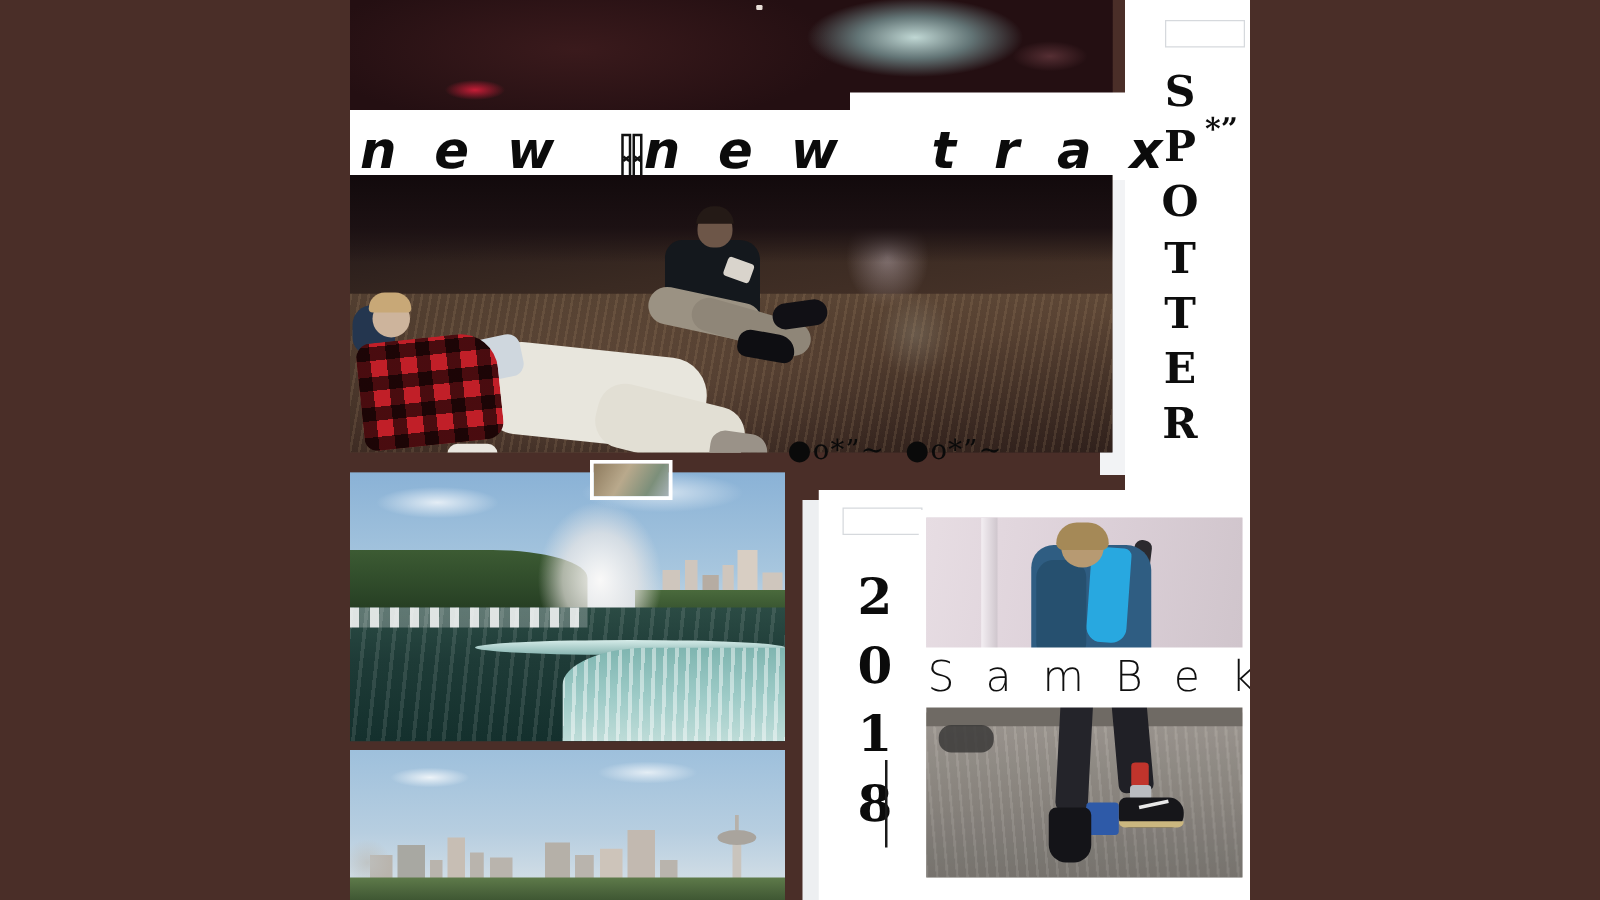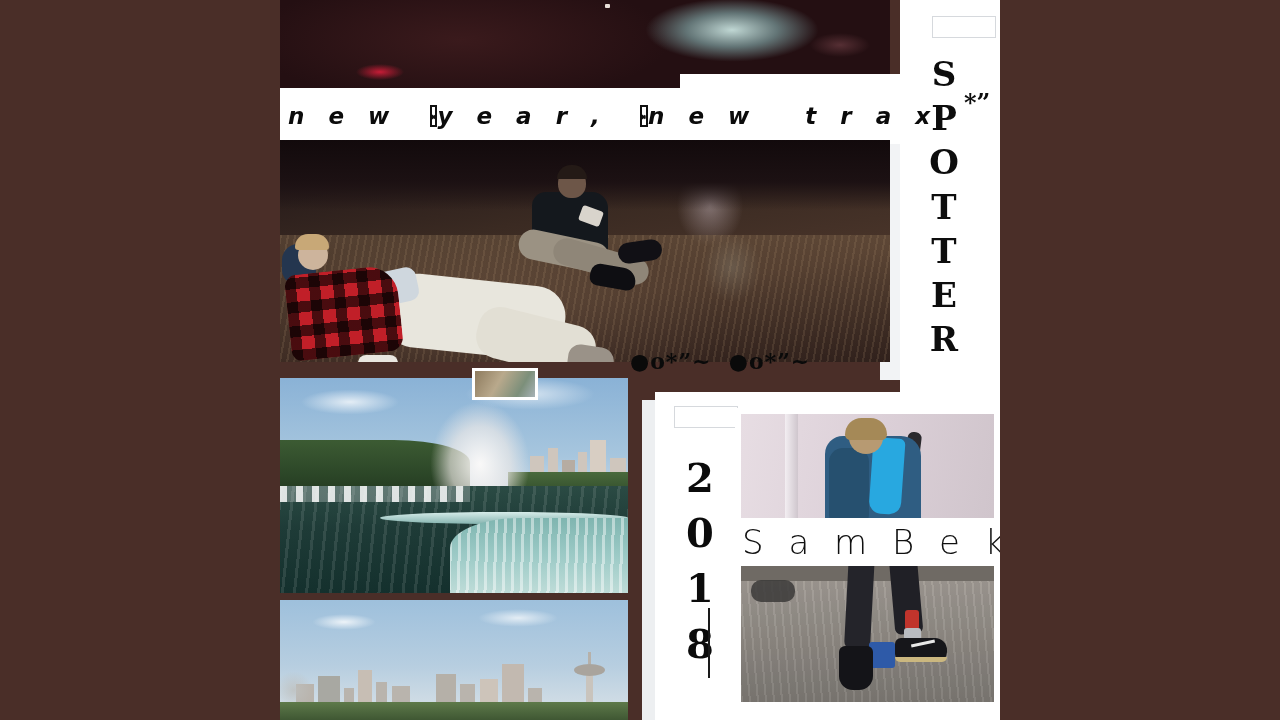--- a/index.html
+++ b/index.html
@@ -166,23 +166,23 @@
 
   
   #right-panel{left:375px;top:392px;width:345px;height:328px;background:#ffffff;}
   #right-panel-edge{left:362px;top:400px;width:16px;height:320px;background:#edeff1;}
 
   
   #title-band{left:0px;top:88px;width:640px;height:56px;background:#ffffff;}
   #title-band2{left:400px;top:74px;width:240px;height:20px;background:#ffffff;}
   #title-text{
     position:absolute;left:8px;top:88px;width:650px;height:56px;
-    display:flex;align-items:center;
+    display:flex;align-items:flex-end;
     font-family:"DejaVu Sans", sans-serif;
-    font-style:italic;font-weight:700;font-size:23px;letter-spacing:8px;
+    font-style:italic;font-weight:700;font-size:41px;letter-spacing:8px;
     color:#0b0b0b;white-space:pre;
   }
 
   #spotter-text{
     position:absolute;left:636px;top:52px;width:56px;
     font-family:"DejaVu Serif", serif;font-weight:700;font-size:34px;
     color:#0d0d0d;line-height:1.30;text-align:center;letter-spacing:0;
   }
   #spotter-text span{display:block;}
   #spotter-mark{
@@ -190,21 +190,21 @@
     font-family:"DejaVu Serif", serif;font-weight:700;font-size:24px;color:#0d0d0d;
   }
 
   #deco-left{
     position:absolute;left:10px;top:348px;
     font-family:"DejaVu Serif", serif;font-weight:700;font-size:22px;color:#0a0a0a;
     letter-spacing:1px;white-space:pre;
   }
   #deco-right{
     position:absolute;left:350px;top:348px;
-    font-family:"DejaVu Serif", serif;font-weight:700;font-size:22px;color:#0a0a0a;
+    font-family:"DejaVu Serif", serif;font-weight:400;font-size:22px;color:#0a0a0a;
     letter-spacing:1px;white-space:pre;
   }
 
   #year-text{
     position:absolute;left:392px;top:450px;width:56px;
     font-family:"DejaVu Serif", serif;font-weight:700;font-size:40px;color:#0b0b0b;
     line-height:1.38;text-align:center;
   }
   #year-text span{display:block;}
   #year-rule{position:absolute;left:428px;top:608px;width:2px;height:70px;background:#1a1a1a;}
@@ -237,21 +237,21 @@
     <div class="layer paper" id="spotter-panel"></div>
     <div class="layer outline-box" style="left:652px;top:16px;width:62px;height:20px;"></div>
 
     <div class="photo" id="photo-dark">
       <div class="spark"></div>
     </div>
     <div class="photo" id="photo-dark2"></div>
 
     <div class="layer paper" id="title-band2"></div>
     <div class="layer paper" id="title-band"></div>
-    <div id="title-text"><span>n e w  </span><i class="tofu"></i><span>y e a r ,  </span><i class="tofu"></i><span>n e w   t r a x</span></div>
+    <div id="title-text"><span>n e w  </span><i class="tofu"></i><i class="tofu"></i><span>n e w   t r a x</span></div>
 
     <div id="spotter-text">
       <span>S</span>
       <span>P</span>
       <span>O</span>
       <span>T</span>
       <span>T</span>
       <span>E</span>
       <span>R</span>
     </div>

